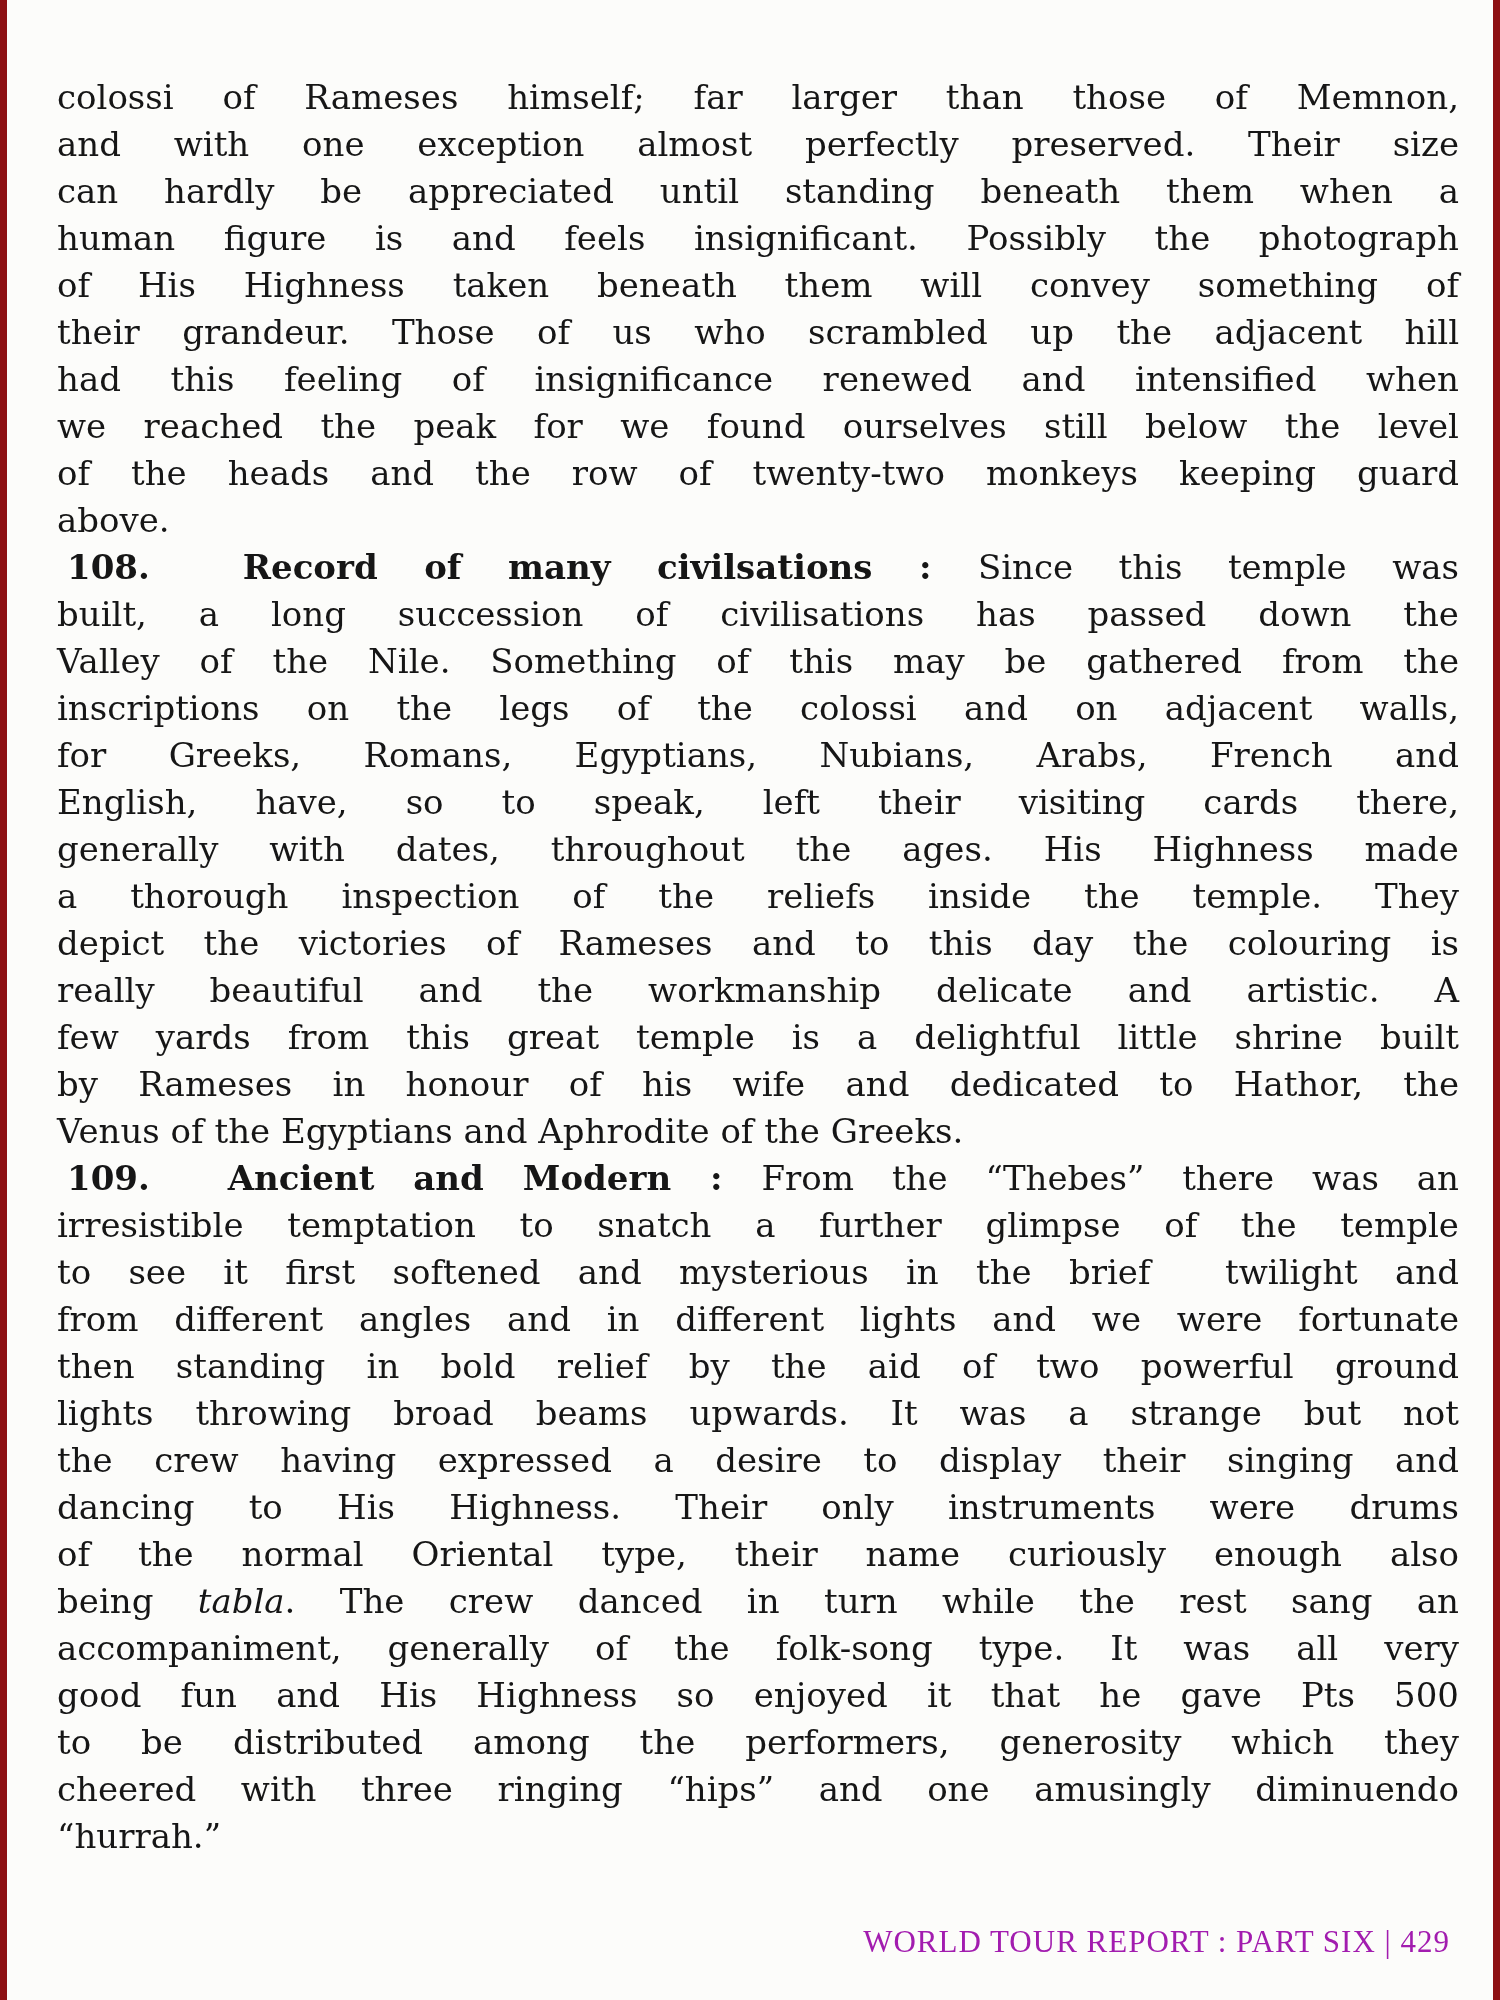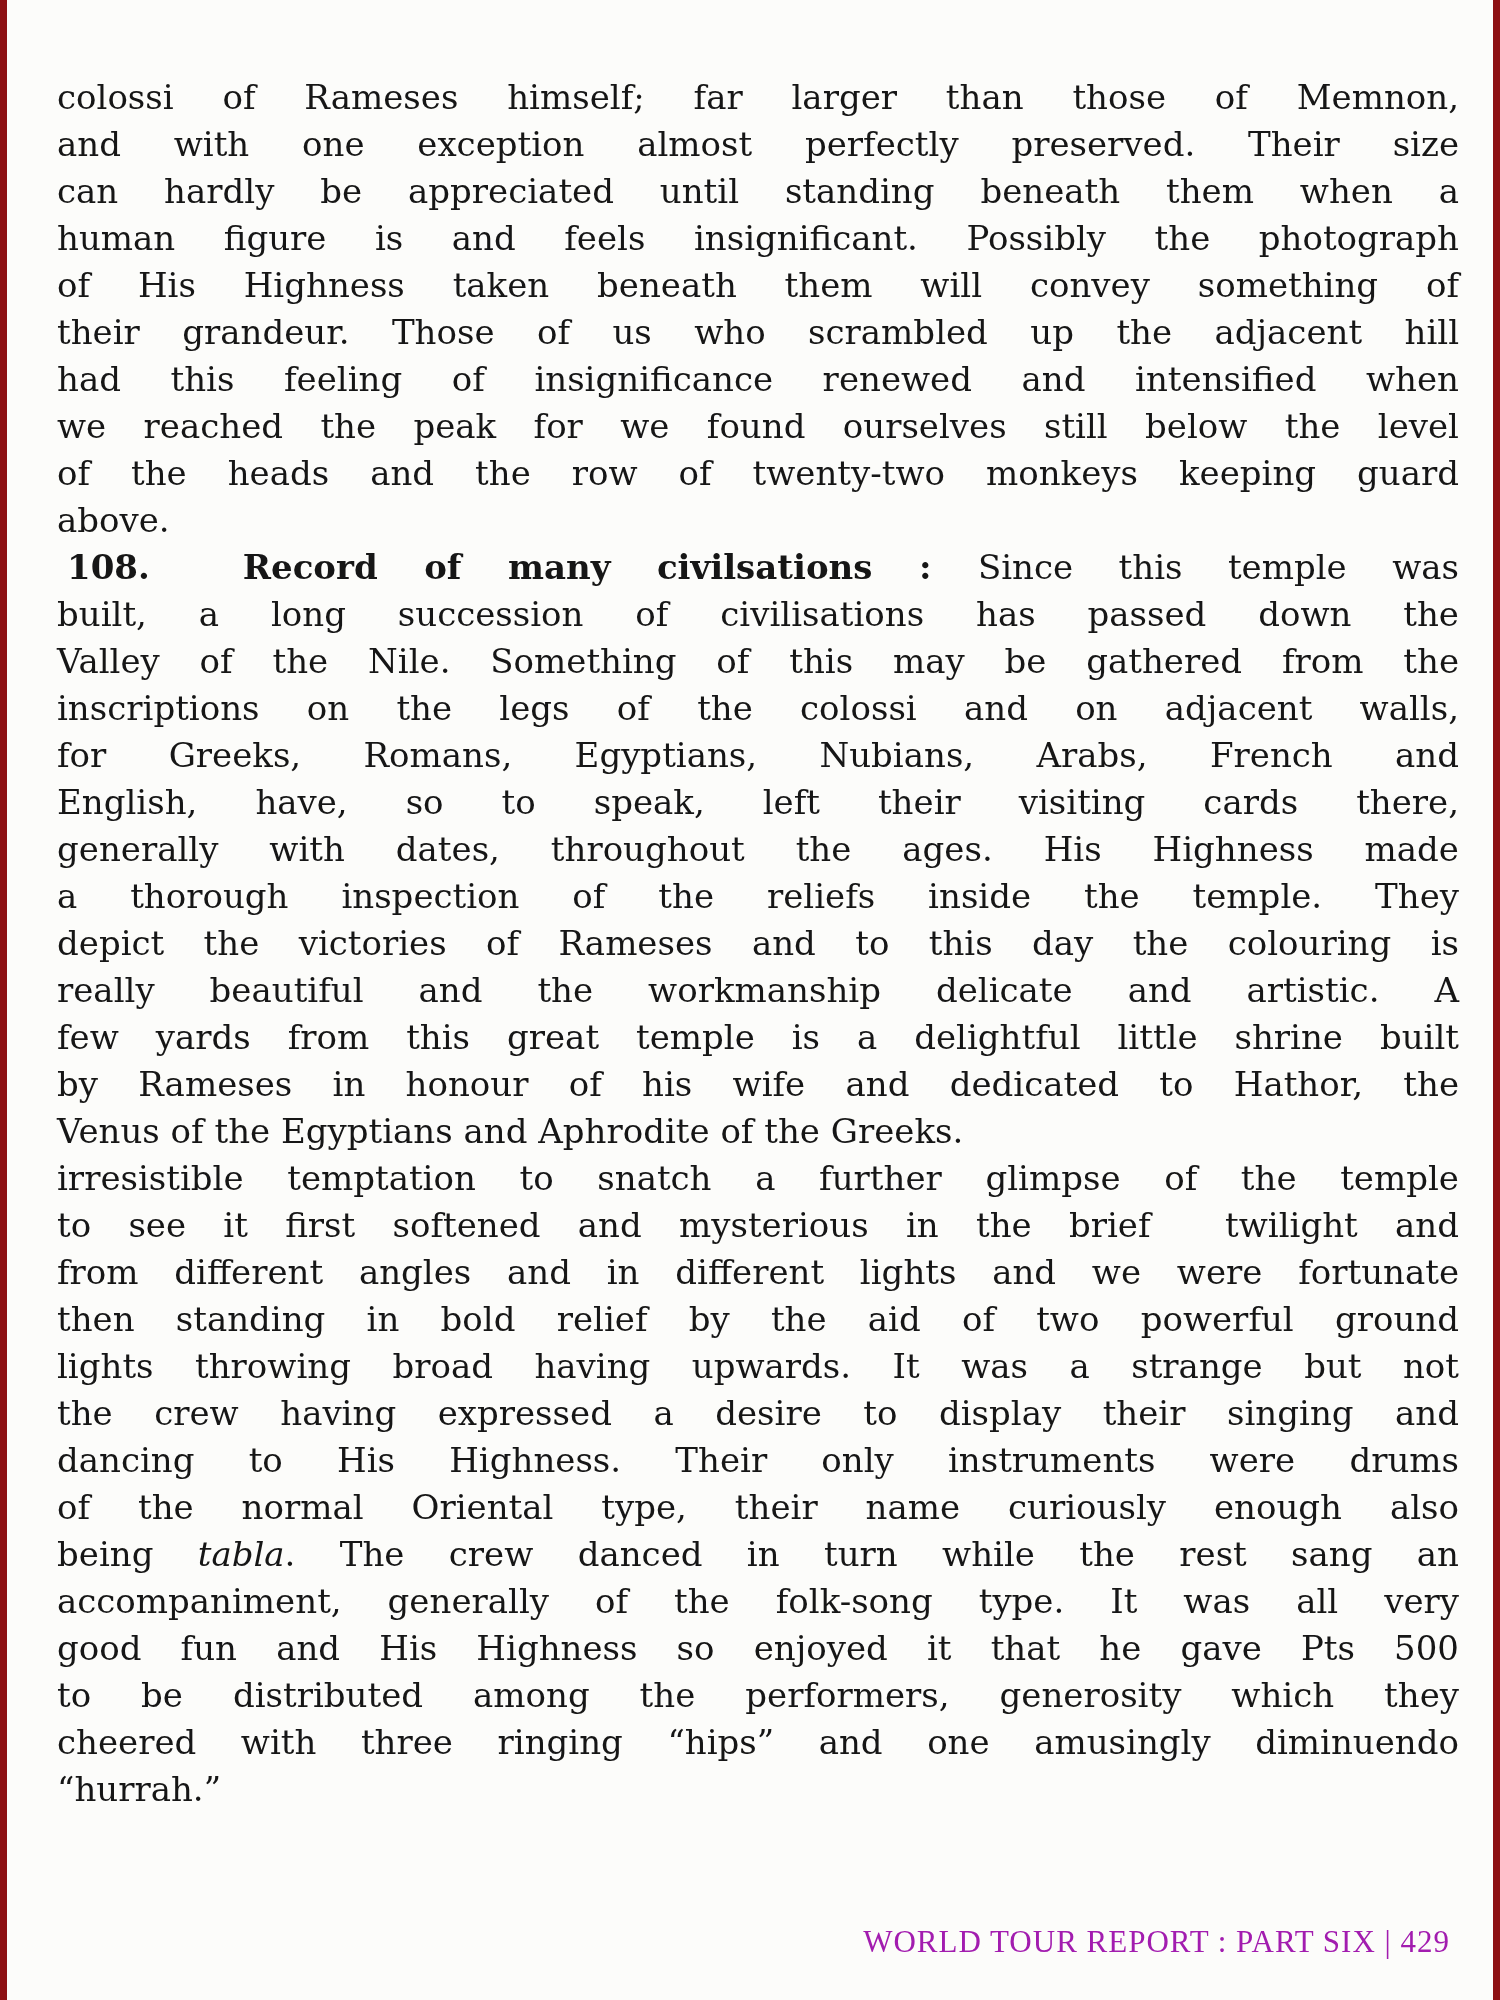--- a/index.html
+++ b/index.html
@@ -74,25 +74,26 @@
         <div class="line"><span>English, have, so to speak, left their visiting cards there,</span></div>
         <div class="line"><span>generally with dates, throughout the ages. His Highness made</span></div>
         <div class="line"><span>a thorough inspection of the reliefs inside the temple. They</span></div>
         <div class="line"><span>depict the victories of Rameses and to this day the colouring is</span></div>
         <div class="line"><span>really beautiful and the workmanship delicate and artistic. A</span></div>
         <div class="line"><span>few yards from this great temple is a delightful little shrine built</span></div>
         <div class="line"><span>by Rameses in honour of his wife and dedicated to Hathor, the</span></div>
         <div class="line end"><span>Venus of the Egyptians and Aphrodite of the Greeks.</span></div>
       </div>
       <div>
+        <div class="line indent"><span class="bold">109.&nbsp; Ancient and Modern : </span><span>From the “Thebes” there was an</span></div>
         <div class="line"><span>irresistible temptation to snatch a further glimpse of the temple</span></div>
         <div class="line"><span>to see it first softened and mysterious in the brief&nbsp; twilight and</span></div>
         <div class="line"><span>from different angles and in different lights and we were fortunate</span></div>
         <div class="line"><span>then standing in bold relief by the aid of two powerful ground</span></div>
-        <div class="line"><span>lights throwing broad having upwards. It was a strange but not</span></div>
+        <div class="line"><span>lights throwing broad beams upwards. It was a strange but not</span></div>
         <div class="line"><span>the crew having expressed a desire to display their singing and</span></div>
         <div class="line"><span>dancing to His Highness. Their only instruments were drums</span></div>
         <div class="line"><span>of the normal Oriental type, their name curiously enough also</span></div>
         <div class="line"><span>being </span><span class="italic">tabla</span><span>. The crew danced in turn while the rest sang an</span></div>
         <div class="line"><span>accompaniment, generally of the folk-song type. It was all very</span></div>
         <div class="line"><span>good fun and His Highness so enjoyed it that he gave Pts 500</span></div>
         <div class="line"><span>to be distributed among the performers, generosity which they</span></div>
         <div class="line"><span>cheered with three ringing “hips” and one amusingly diminuendo</span></div>
         <div class="line end"><span>“hurrah.”</span></div>
       </div>

